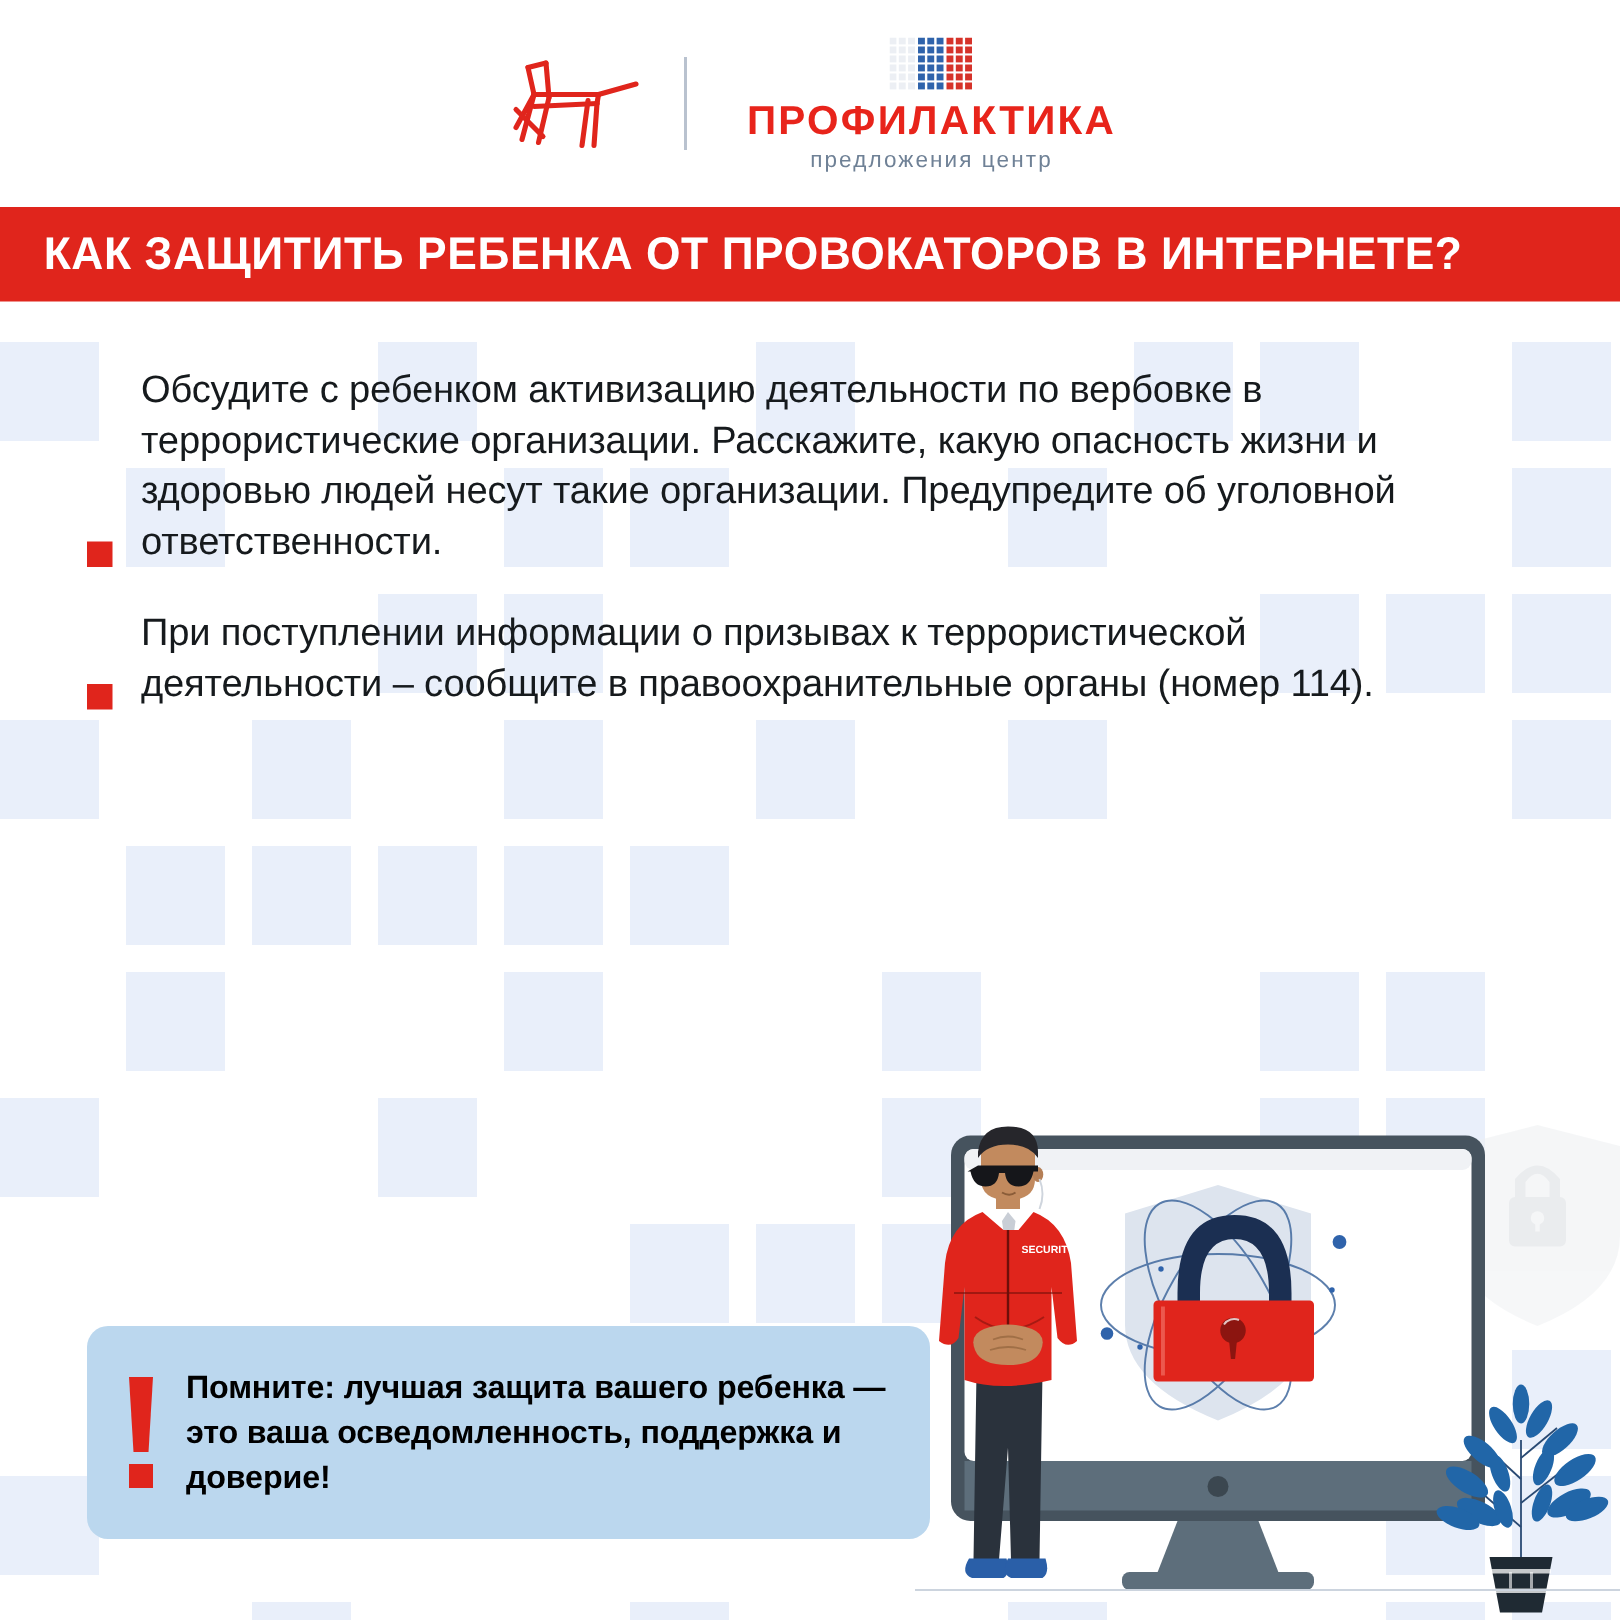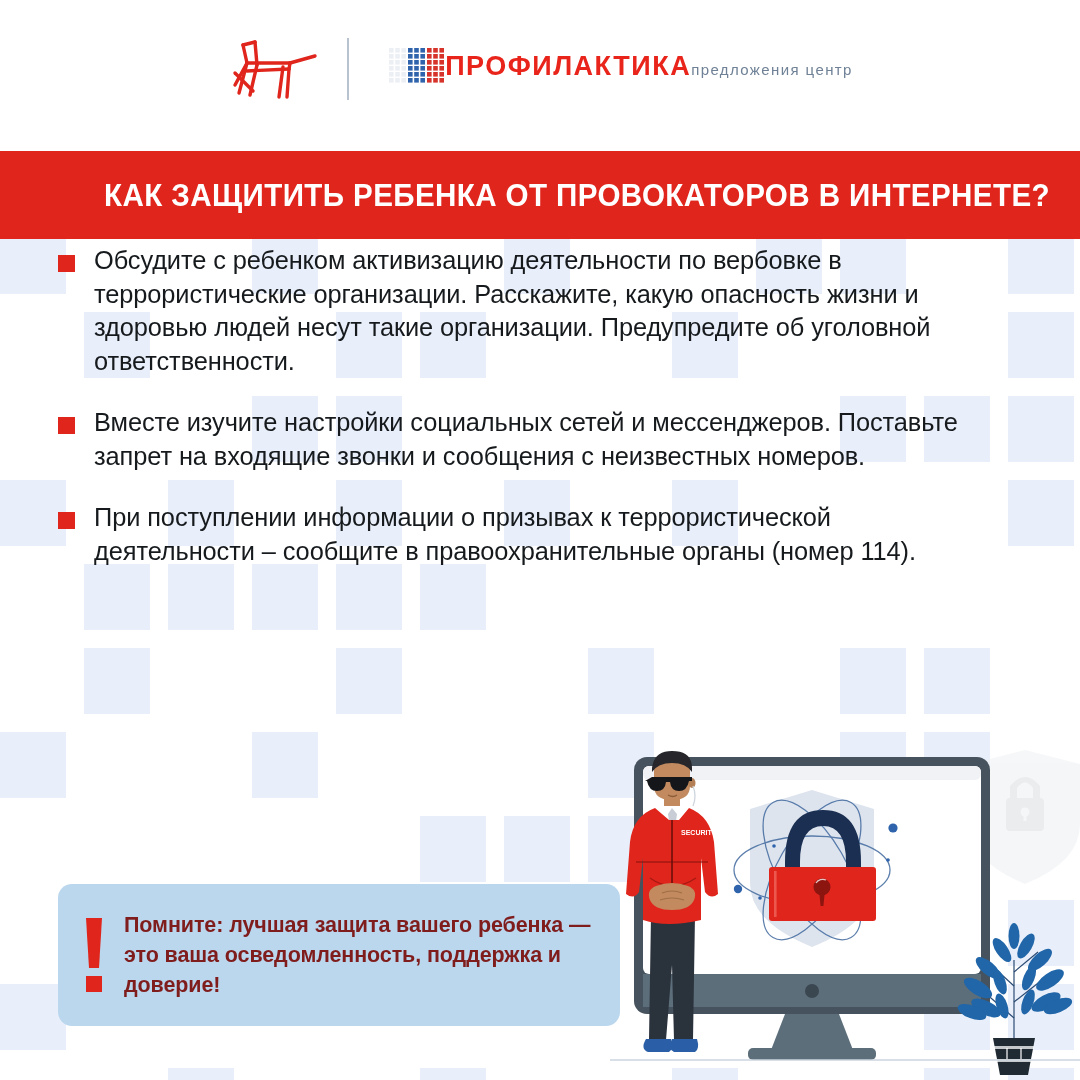--- a/index.html
+++ b/index.html
@@ -55,21 +55,21 @@
     margin-right: 28px;
   }
   #logo-divider {
     width: 2px;
     height: 62px;
     background: #b9c2cf;
     margin-right: 40px;
   }
   #brand-block {
     display: flex;
-    flex-direction: row;
+    flex-direction: column;
     align-items: center;
   }
   #brand-grid {
     width: 56px;
     height: 36px;
     margin-bottom: 6px;
   }
   #brand-name {
     color: #e8241b;
     font-weight: bold;
@@ -82,28 +82,27 @@
     color: #6f8196;
     font-size: 15px;
     letter-spacing: 1.4px;
     line-height: 1;
   }
 
   
   #title-banner {
     position: absolute;
     left: 0;
-    top: 151px;
+    top: 138px;
     width: 1080px;
-    height: 88px;
+    height: 63px;
     background: #e0251c;
     z-index: 6;
     display: flex;
     align-items: center;
-    justify-content: flex-end;
   }
   #title-text {
     color: #ffffff;
     font-weight: bold;
     font-size: 30.5px;
     letter-spacing: 0.4px;
     padding-left: 30px;
     white-space: nowrap;
     font-stretch: condensed;
     transform: scaleX(0.97);
@@ -115,21 +114,21 @@
     position: absolute;
     left: 0;
     top: 244px;
     width: 1010px;
     z-index: 4;
     padding-left: 58px;
     box-sizing: border-box;
   }
   .bullet-row {
     display: flex;
-    align-items: flex-start;
+    align-items: flex-end;
     margin-bottom: 28px;
   }
   .bullet-sq {
     width: 17px;
     height: 17px;
     background: #e0251c;
     flex: 0 0 17px;
     margin-top: 11px;
     margin-right: 19px;
   }
@@ -154,21 +153,21 @@
     display: flex;
     align-items: center;
   }
   #excl-icon {
     width: 20px;
     flex: 0 0 20px;
     margin-left: 26px;
     margin-right: 20px;
   }
   #callout-text {
-    color: #7f1d1d;
+    color: #000000;
     font-weight: bold;
     font-size: 21.5px;
     line-height: 30px;
     letter-spacing: -0.1px;
   }
 
   
   #illustration {
     position: absolute;
     right: 0;
@@ -337,24 +336,20 @@
     <div id="title-text">КАК ЗАЩИТИТЬ РЕБЕНКА ОТ ПРОВОКАТОРОВ В ИНТЕРНЕТЕ?</div>
   </div>
 
   <div id="bullets">
     <div class="bullet-row">
       <div class="bullet-sq"></div>
       <div class="bullet-text">Обсудите с ребенком активизацию деятельности по вербовке в террористические организации. Расскажите, какую опасность жизни и здоровью людей несут такие организации. Предупредите об уголовной ответственности.</div>
     </div>
     <div class="bullet-row">
       <div class="bullet-sq"></div>
-      <div class="bullet-text">Вместе изучите настройки социальных сетей и мессенджеров. Поставьте запрет на входящие звонки и сообщения с неизвестных номеров.</div>
-    </div>
-    <div class="bullet-row">
-      <div class="bullet-sq"></div>
       <div class="bullet-text">При поступлении информации о призывах к террористической деятельности – сообщите в правоохранительные органы (номер 114).</div>
     </div>
   </div>
 
   <div id="illustration">
     <svg width="470" height="330" viewBox="0 0 470 330">
 
       <g opacity="0.55">
         <path d="M415 0 L470 14 L470 74 Q470 112 415 134 Q360 112 360 74 L360 14 Z" fill="#eef0f2"></path>
         <g fill="#dadde1">

